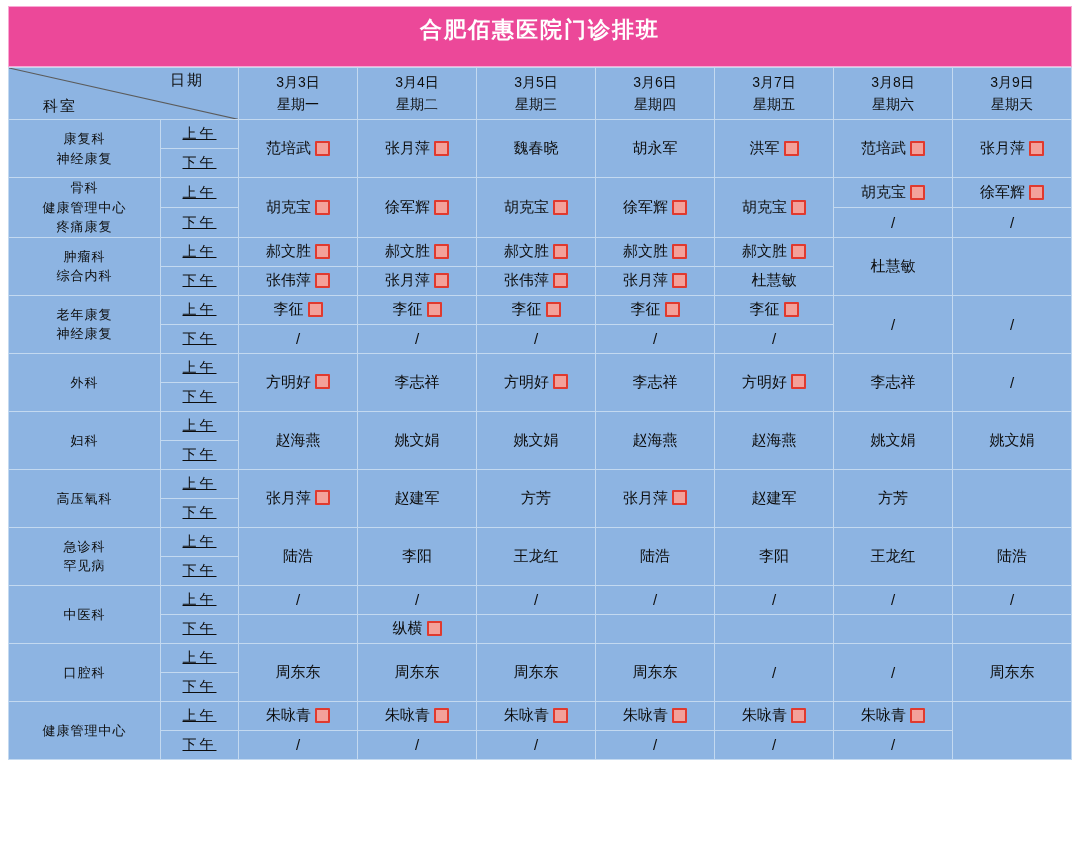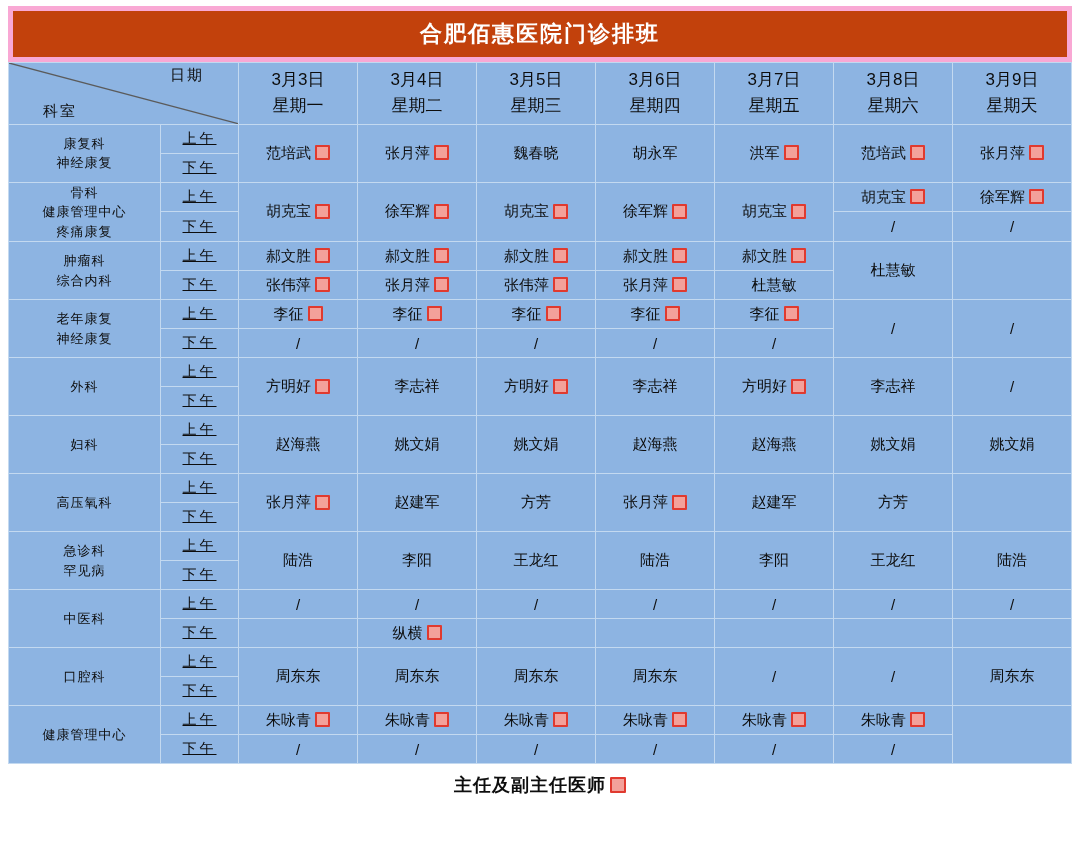--- a/index.html
+++ b/index.html
@@ -9,28 +9,28 @@
     font-family:"Liberation Sans","DejaVu Sans",sans-serif;
     -webkit-font-smoothing:antialiased;
   }
   .sheet{
     position:relative;
     width:1080px;height:855px;
     box-sizing:border-box;
     padding:6px 8px 0 8px;
   }
   .title-bar{
-    background:#c2410c;
+    background:#ec4899;
     color:#ffffff;
     text-align:center;
     font-size:22px;
     font-weight:bold;
     letter-spacing:2px;
-    padding:8px 0 8px 0;
-    border:5px solid #f9a8d4;
+    padding:8px 0 21px 0;
+    border:1px solid #f9a8d4;
   }
   table{
     border-collapse:collapse;
     width:1064px;
     table-layout:fixed;
     background:#8db4e2;
   }
   td{
     border:1px solid #c3d9f0;
     text-align:center;
@@ -53,21 +53,21 @@
     position:absolute;top:3px;right:34px;
     font-size:15px;letter-spacing:2px;
   }
   .hdr-corner .lbl-dept{
     position:absolute;bottom:3px;left:34px;
     font-size:15px;letter-spacing:2px;margin-top:32px;
   }
   .daycell{
     padding:4px 0;
     line-height:1.55;
-    font-size:17px;
+    font-size:14px;
   }
   .daycell .d2{display:block;}
   .deptcell{
     font-size:13px;
     line-height:1.5;
     letter-spacing:1px;
   }
   .ampm{
     font-size:14px;
     letter-spacing:3px;
@@ -341,17 +341,14 @@
           <td class="name"><span>/</span></td>
           <td class="name"><span>/</span></td>
           <td class="name"><span>/</span></td>
           <td class="name"><span>/</span></td>
           <td class="name"><span>/</span></td>
           <td class="name"><span>/</span></td>
         </tr>
       </tbody>
   </table>
 
-  <div class="footer">
-    <span>主任及副主任医师</span><span class="dot"></span>
-  </div>
 
 </div>
 
 </body></html>

